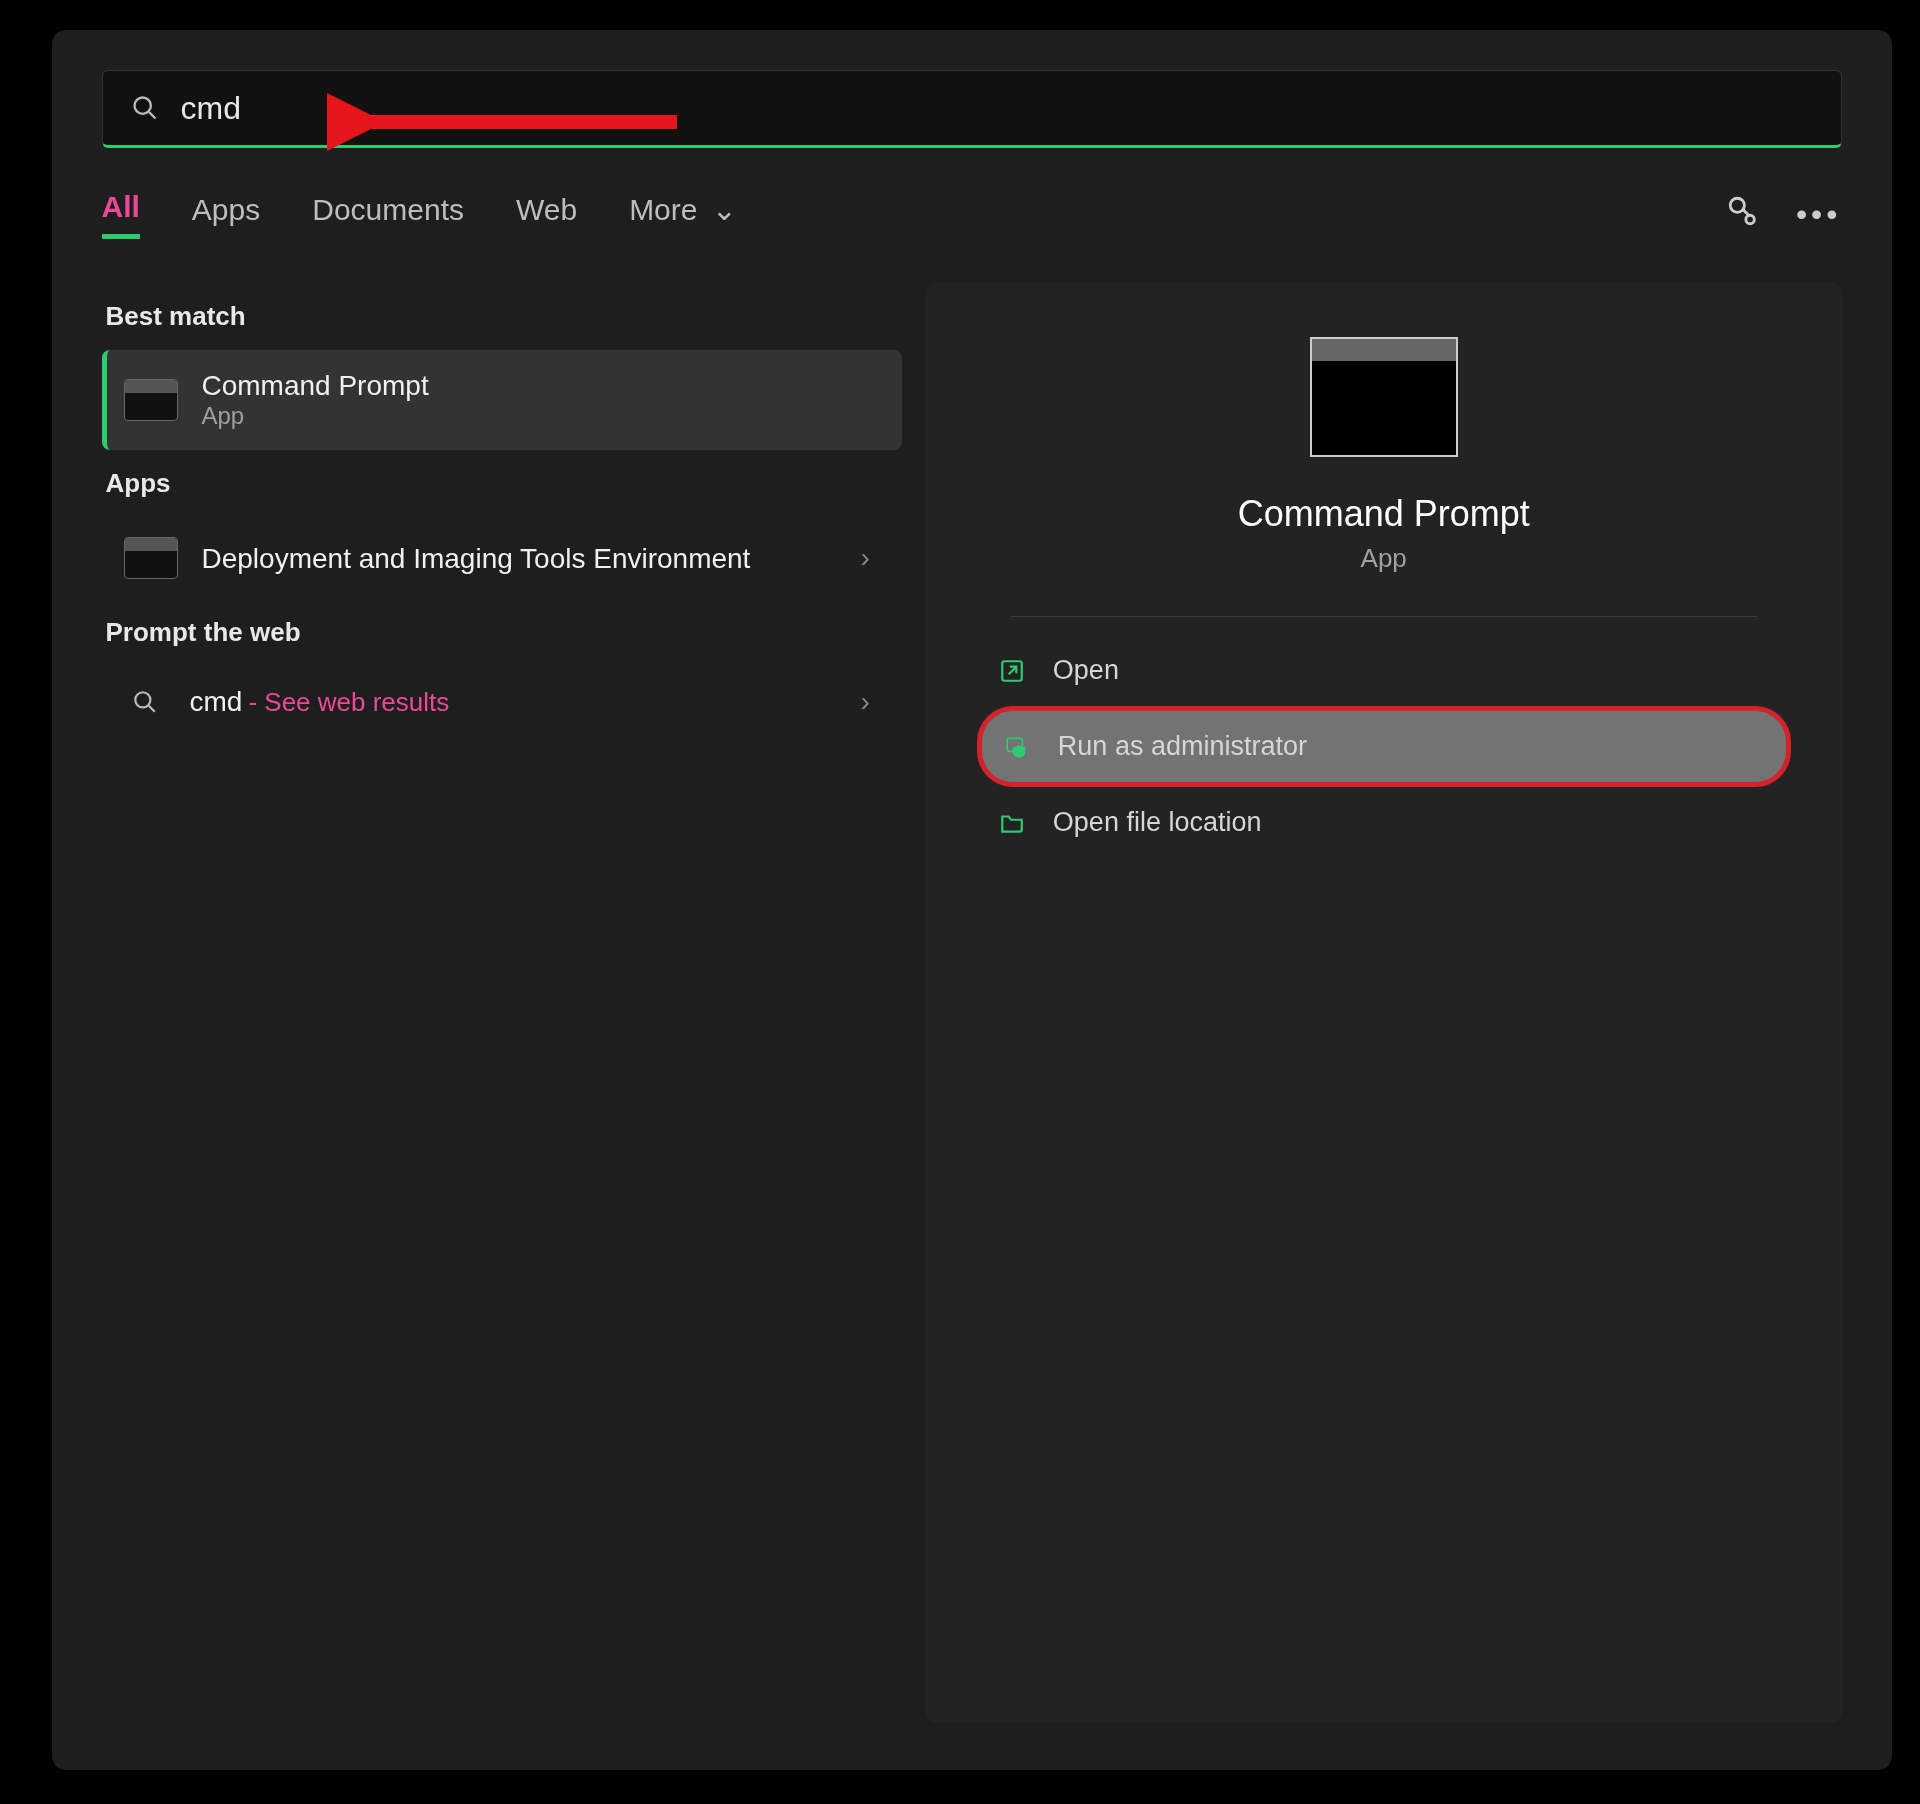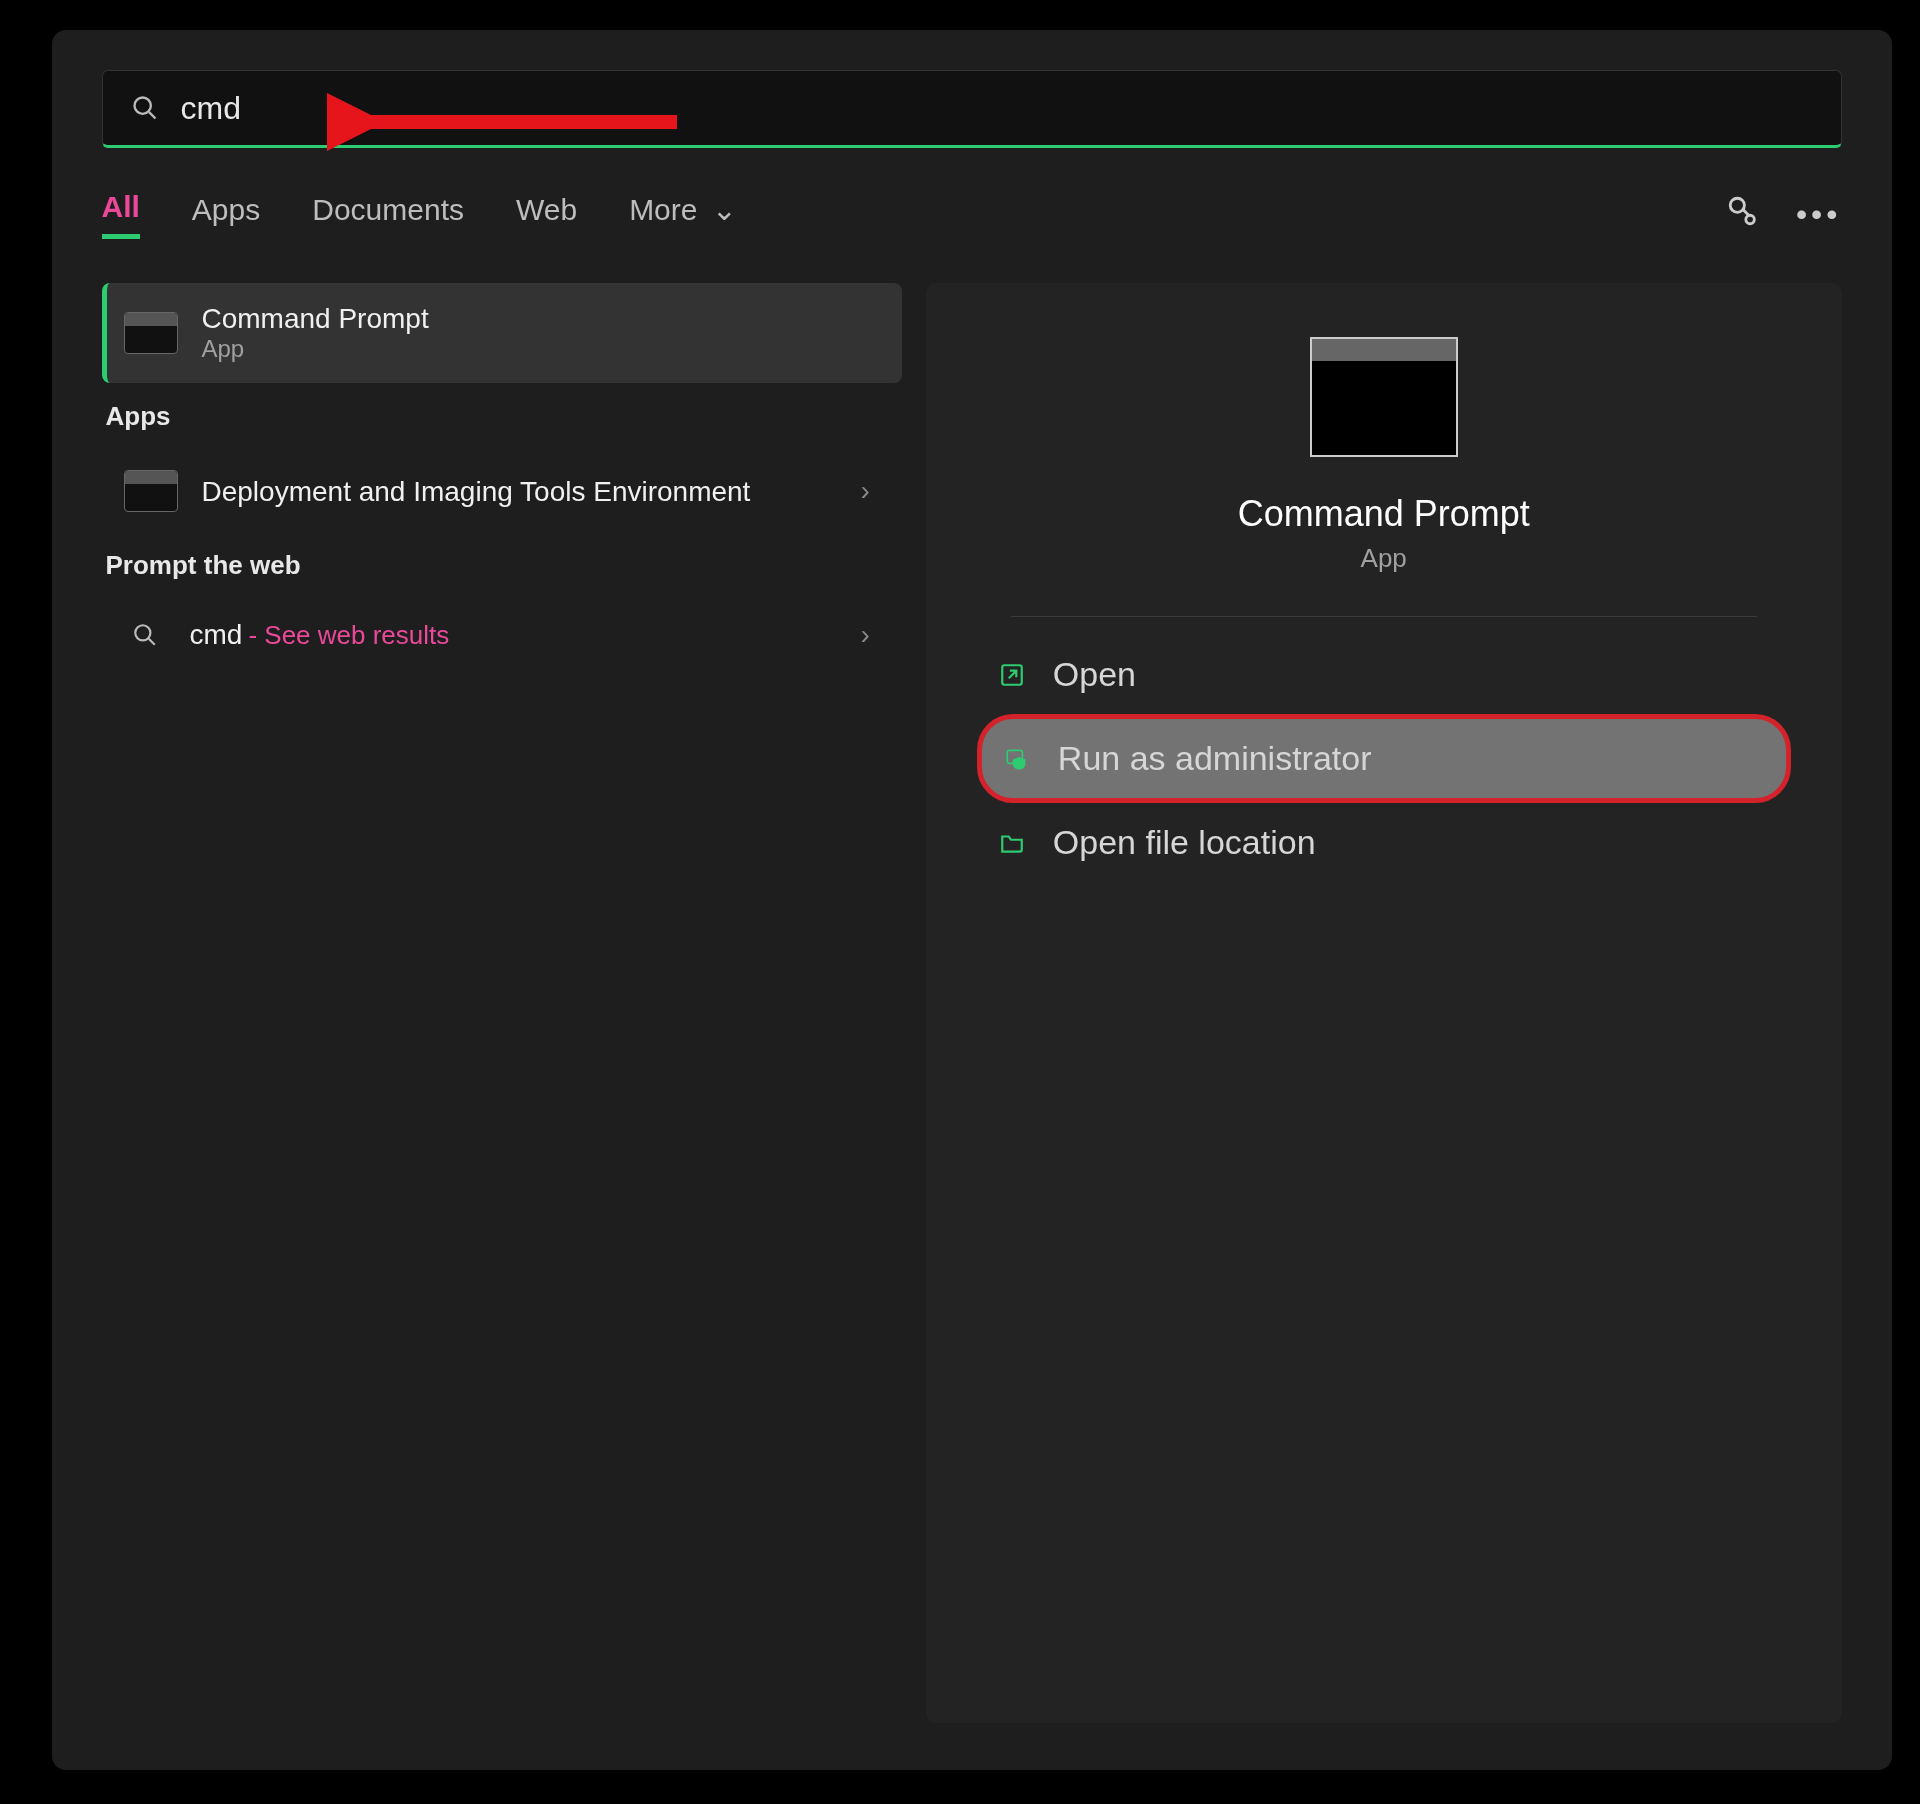--- a/index.html
+++ b/index.html
@@ -149,21 +149,21 @@
   }
   .app-title-big { font-size: 36px; color: #fff; margin-bottom: 8px; }
   .app-sub-big { font-size: 26px; color: #a0a0a0; }
   .divider { width: 88%; height: 1px; background: #3a3a3a; margin: 42px 0 18px; }
   .action-list { width: 96%; display: flex; flex-direction: column; }
   .action-item {
     display: flex;
     align-items: center;
     gap: 26px;
     padding: 20px 20px;
-    font-size: 34px;
+    font-size: 27px;
     color: #d6d6d6;
     cursor: pointer;
     border-radius: 8px;
   }
   .action-item.hl {
     background: #737373;
     border: 5px solid #d4222a;
     border-radius: 36px;
   }
   .action-icon { width: 30px; display:flex; justify-content:center; color:#2ecc71; }
@@ -209,20 +209,21 @@
           </svg>
       </span>
       <span style="letter-spacing:4px;">•••</span>
     </div>
   </div>
 
   <div class="body-cols">
 
     <div class="left-col">
 
+      <div class="sect-head">Best match</div>
       <div class="result-item selected">
         <div class="result-icon"></div>
         <div class="result-text">
           <div class="title">Command Prompt</div>
           <div class="sub">App</div>
         </div>
       </div>
 
       <div class="sect-head">Apps</div>
       <div class="result-item">

